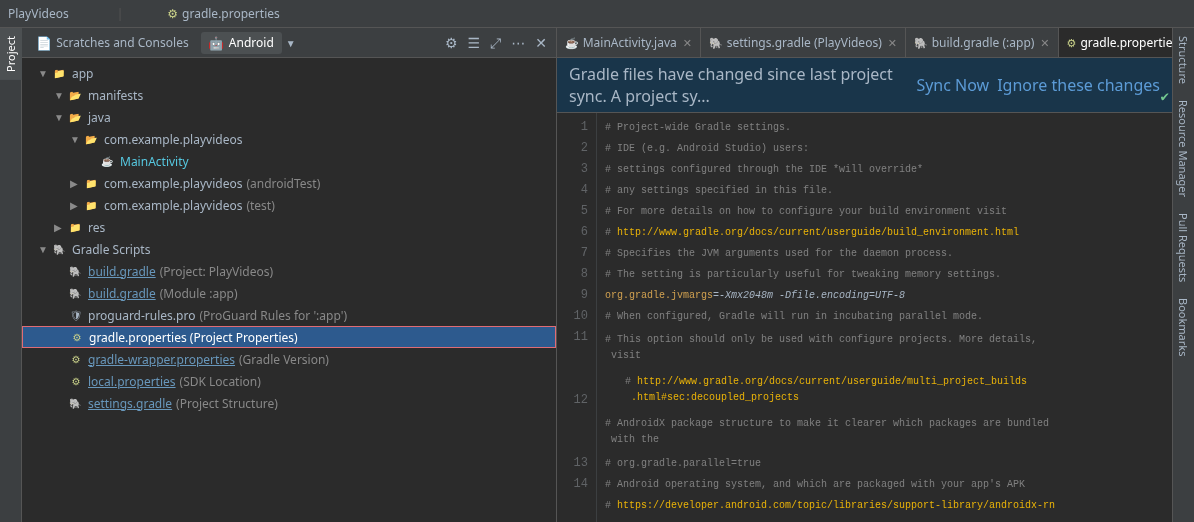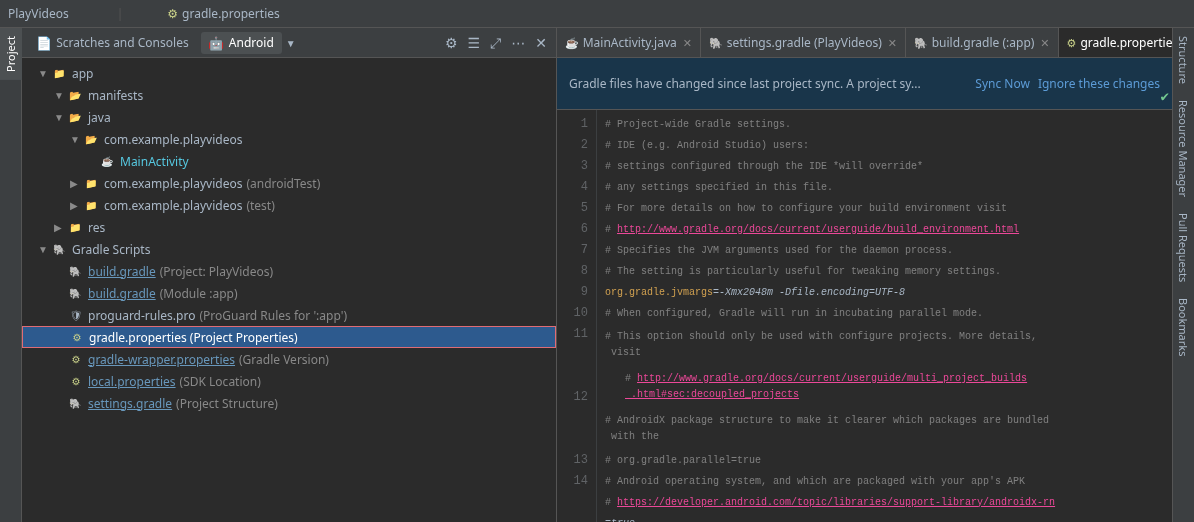--- a/index.html
+++ b/index.html
@@ -205,22 +205,22 @@
       color: #888;
       margin-left: 2px;
     }
     .editor-tab-spacer { flex: 1; }
 
     
     .notification-bar {
       display: flex;
       align-items: center;
       background: #19354a;
-      padding: 17px 12px;
-      font-size: 12px;
+      padding: 5px 12px;
+      font-size: 16px;
       color: #a9b7c6;
       gap: 8px;
       flex-shrink: 0;
       border-bottom: 1px solid #555;
     }
     .notification-text { flex: 1; }
     .notification-link {
       color: #5c9bd6;
       cursor: pointer;
       text-decoration: none;
@@ -260,21 +260,21 @@
       line-height: 1.6;
     }
     .code-line {
       height: 21px;
       display: flex;
       align-items: center;
       white-space: pre;
       font-size: 10px;
     }
     .code-comment { color: #808080; }
-    .code-link { color: #ec4899; text-decoration: underline; }
+    .code-link { color: #eab308; }
     .code-property { color: #d0a050; }
     .code-equals { color: #a9b7c6; font-style: italic; }
 
     
     .side-tabs-right {
       width: 22px;
       background: #3c3f41;
       display: flex;
       flex-direction: column;
       align-items: center;

